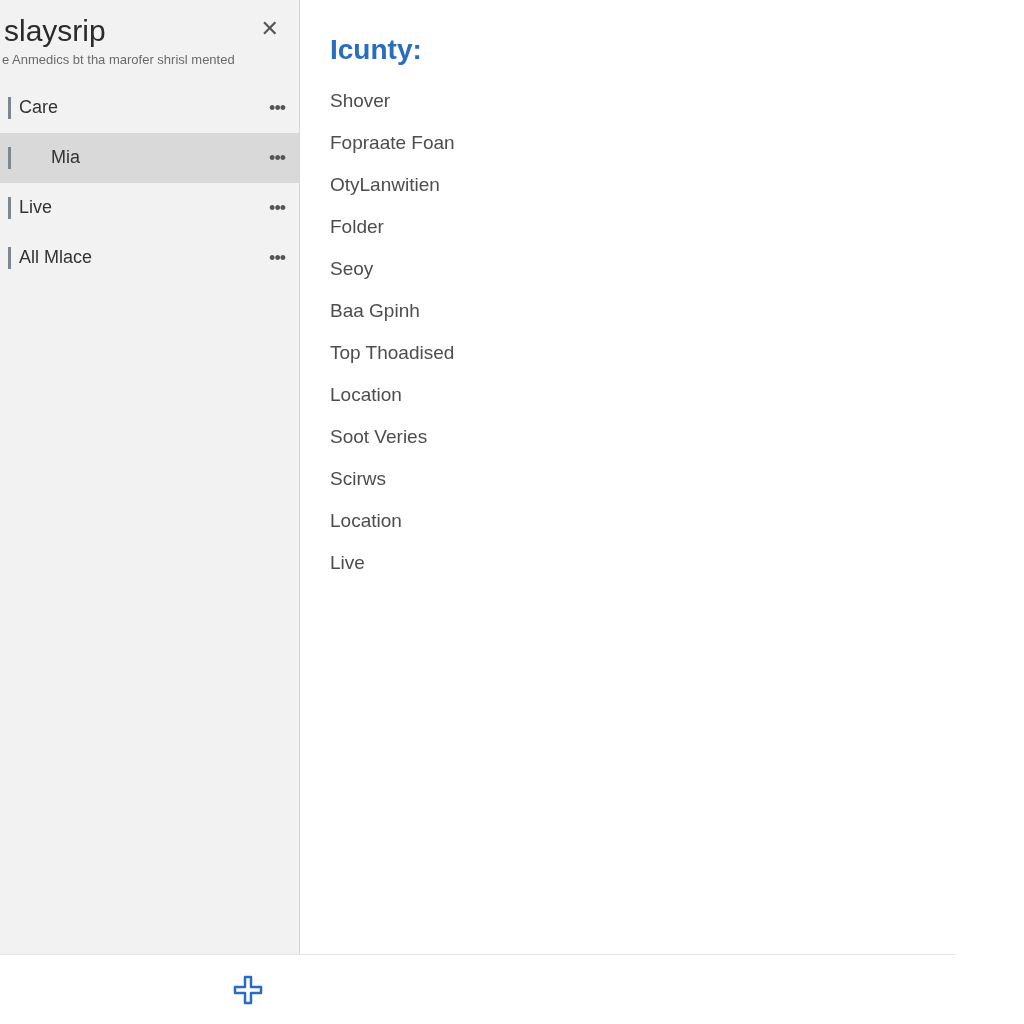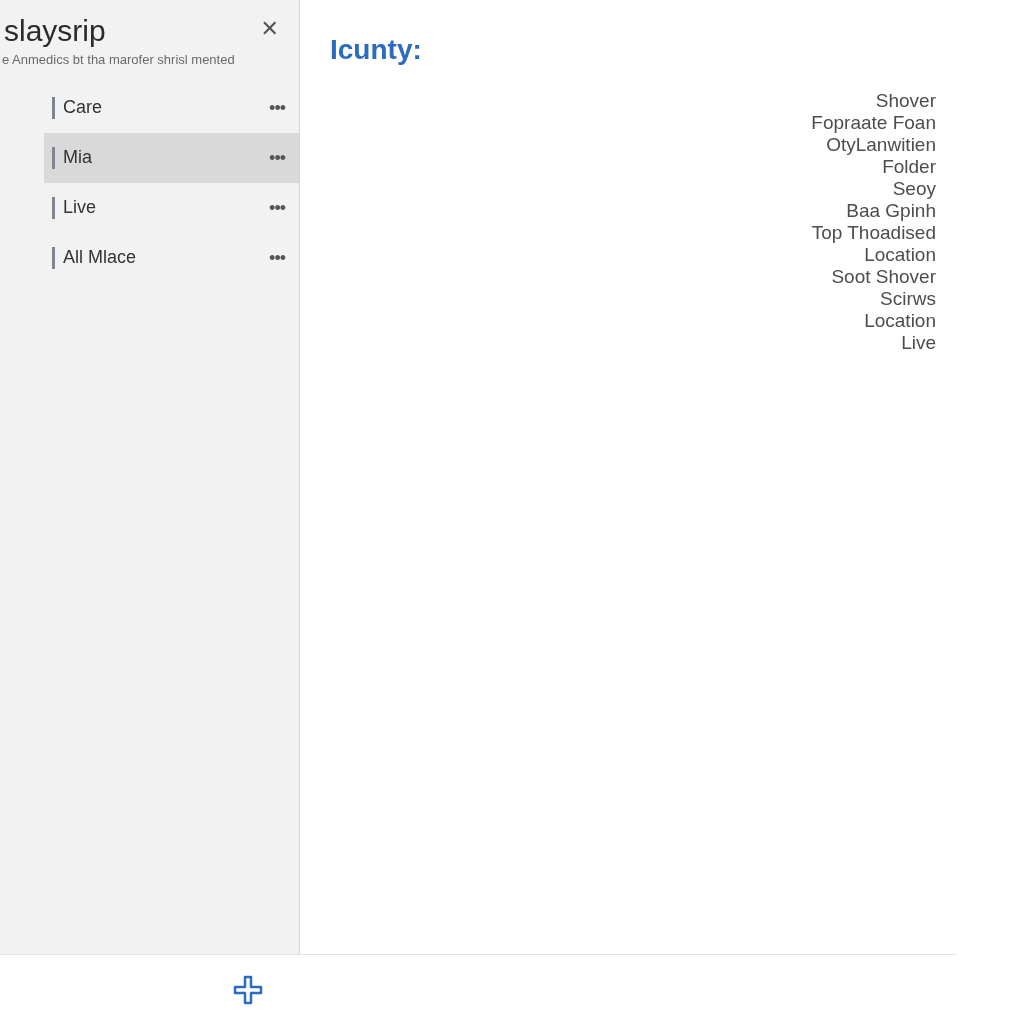--- a/index.html
+++ b/index.html
@@ -62,24 +62,24 @@
   }
   .side-item {
     display: flex;
     align-items: center;
     justify-content: space-between;
     padding: 14px 14px 14px 8px;
     cursor: pointer;
     color: #333;
     font-size: 18px;
     position: relative;
-    margin-left: 44px;
   }
   .side-item.selected {
     background: #d9d9d9;
+    gap: 32px;
   }
   .side-item .bar {
     width: 3px;
     height: 22px;
     background: #7e8790;
     margin-right: 8px;
     flex: 0 0 auto;
   }
   .side-item .label {
     flex: 1;
@@ -98,21 +98,21 @@
   }
   .main-heading {
     font-size: 28px;
     color: #2a6cc0;
     font-weight: 700;
     margin-bottom: 24px;
   }
   .main-list {
     display: flex;
     flex-direction: column;
-    align-items: flex-end;
+    gap: 20px;
   }
   .main-list div {
     font-size: 19px;
     color: #4d4d4d;
     cursor: pointer;
   }
   .bottom-bar {
     height: 70px;
     border-top: 1px solid #e4e4e4;
     display: flex;
@@ -166,21 +166,21 @@
       <div class="main-heading">Icunty:</div>
       <div class="main-list">
         <div>Shover</div>
         <div>Fopraate Foan</div>
         <div>OtyLanwitien</div>
         <div>Folder</div>
         <div>Seoy</div>
         <div>Baa Gpinh</div>
         <div>Top Thoadised</div>
         <div>Location</div>
-        <div>Soot Shover</div>
+        <div>Soot Veries</div>
         <div>Scirws</div>
         <div>Location</div>
         <div>Live</div>
       </div>
     </div>
 
   </div>
 
   <div class="bottom-bar">
     <div class="plus-icon">

